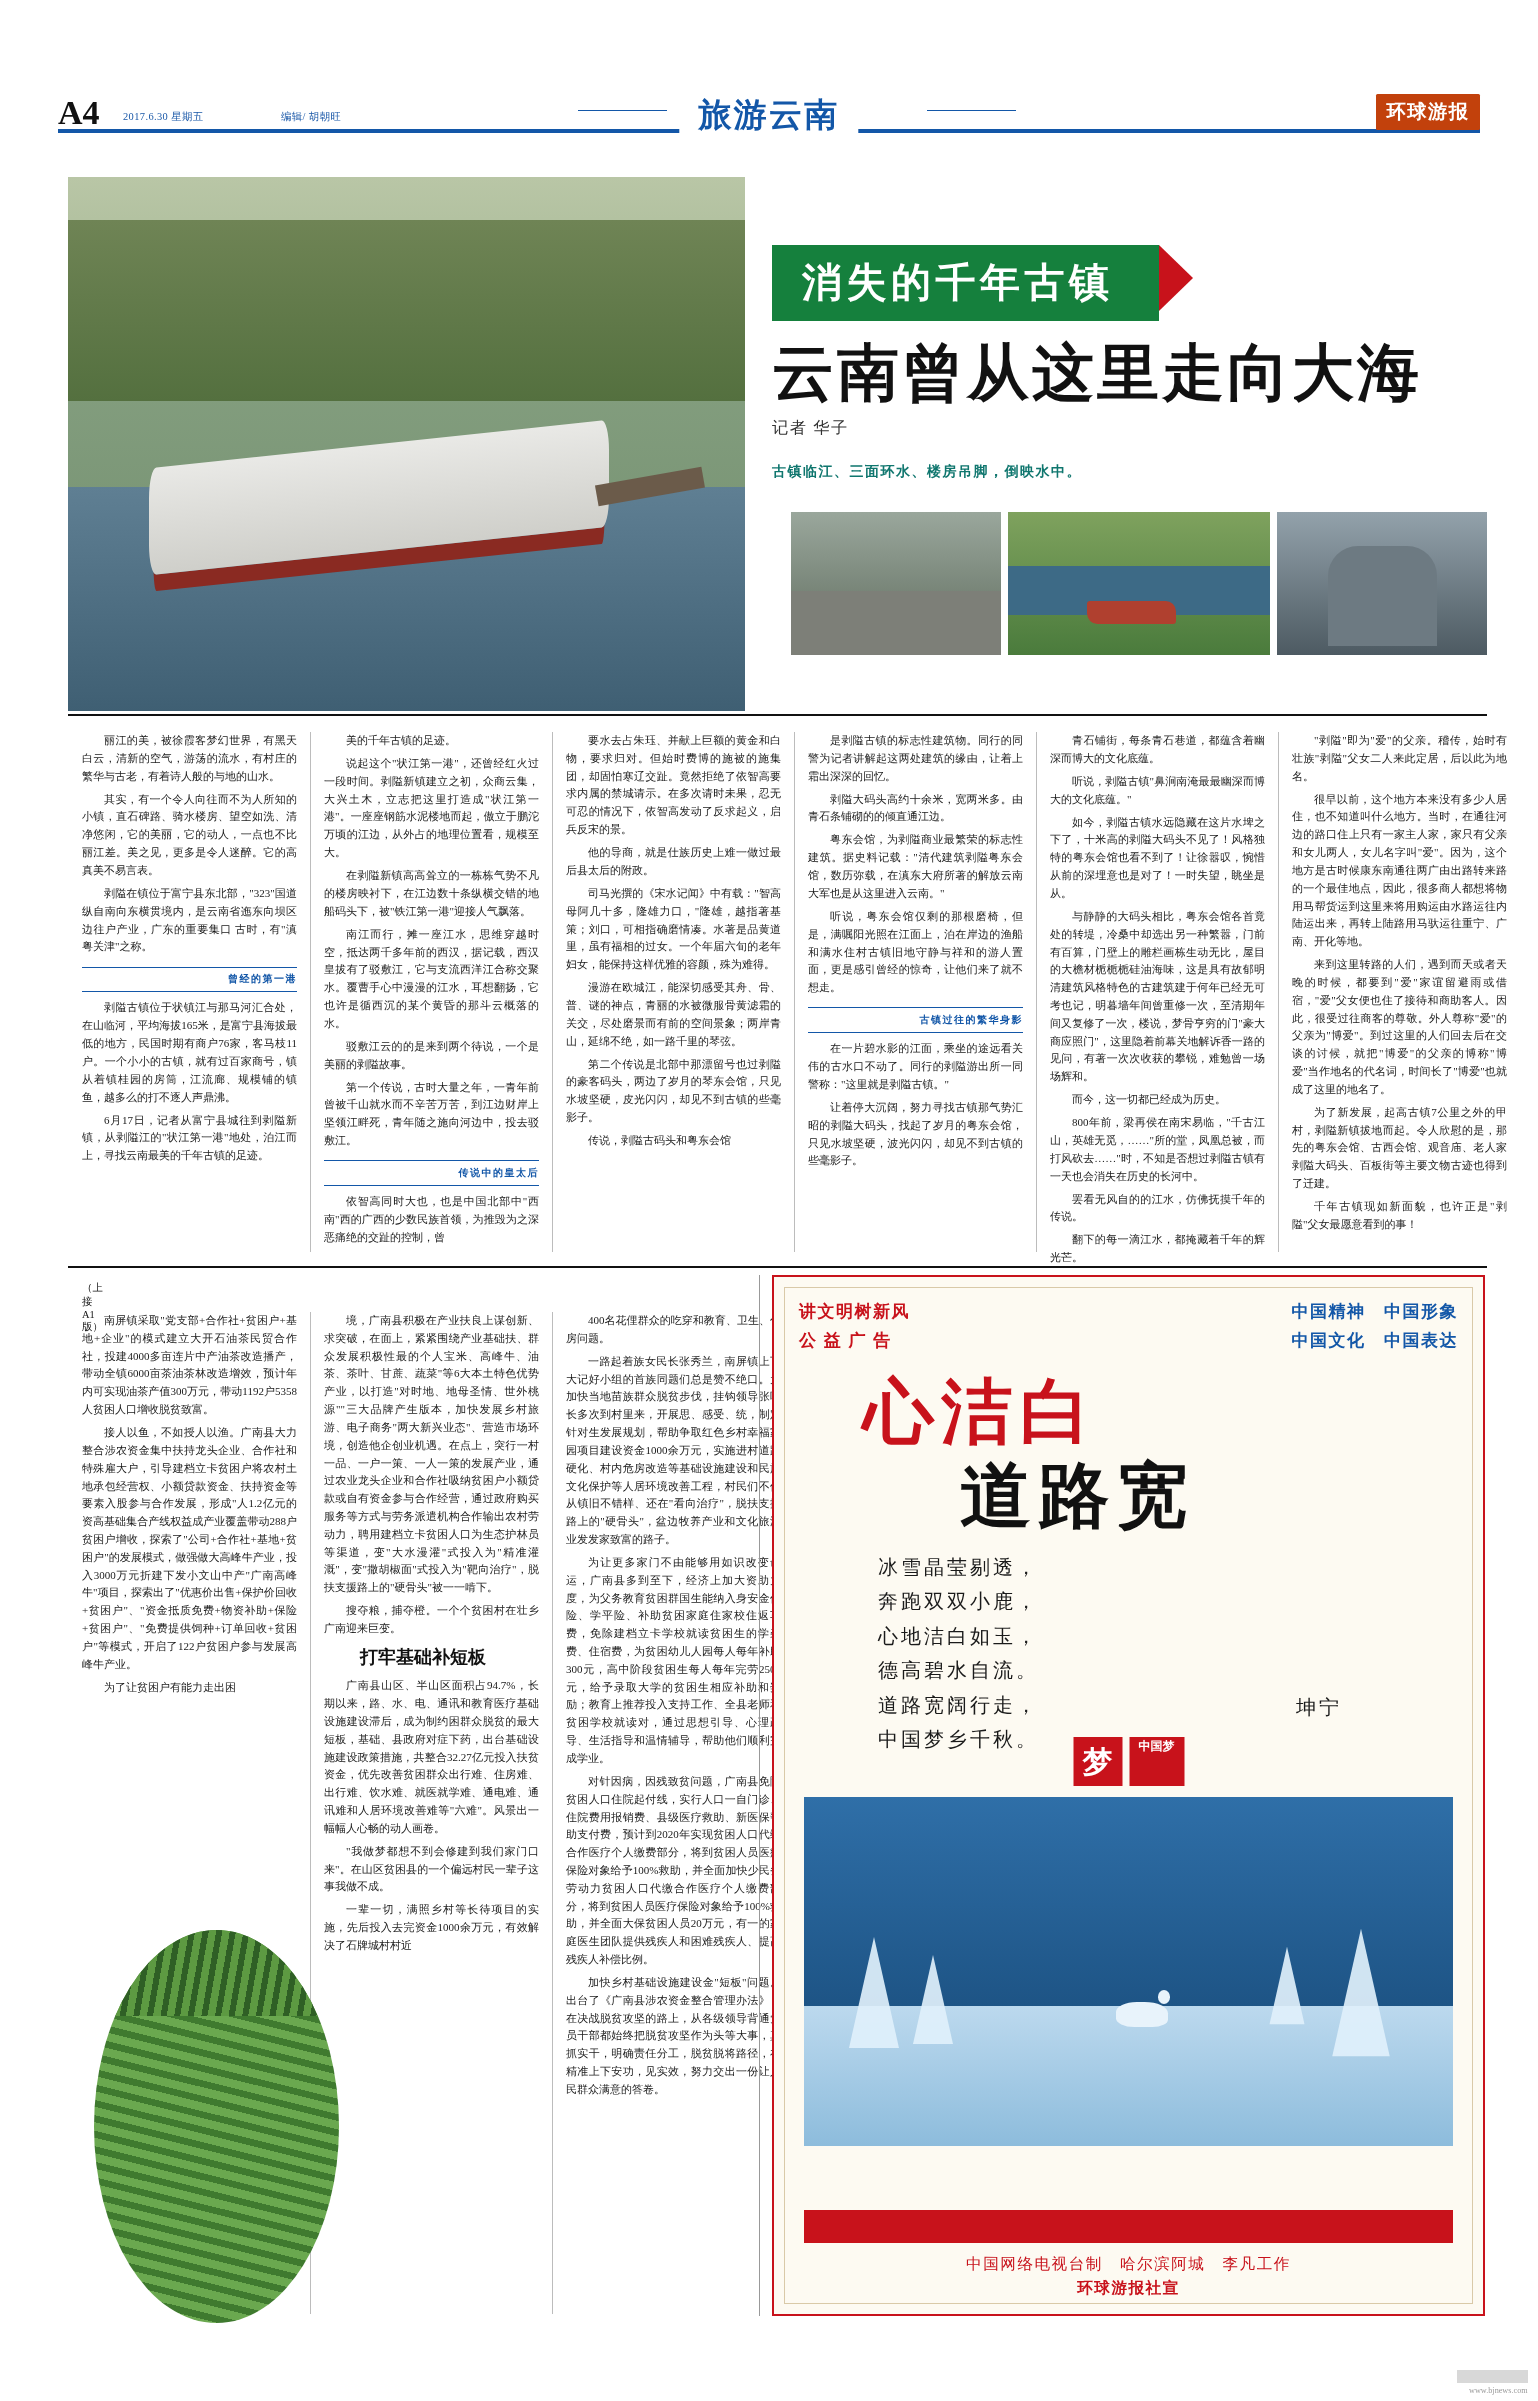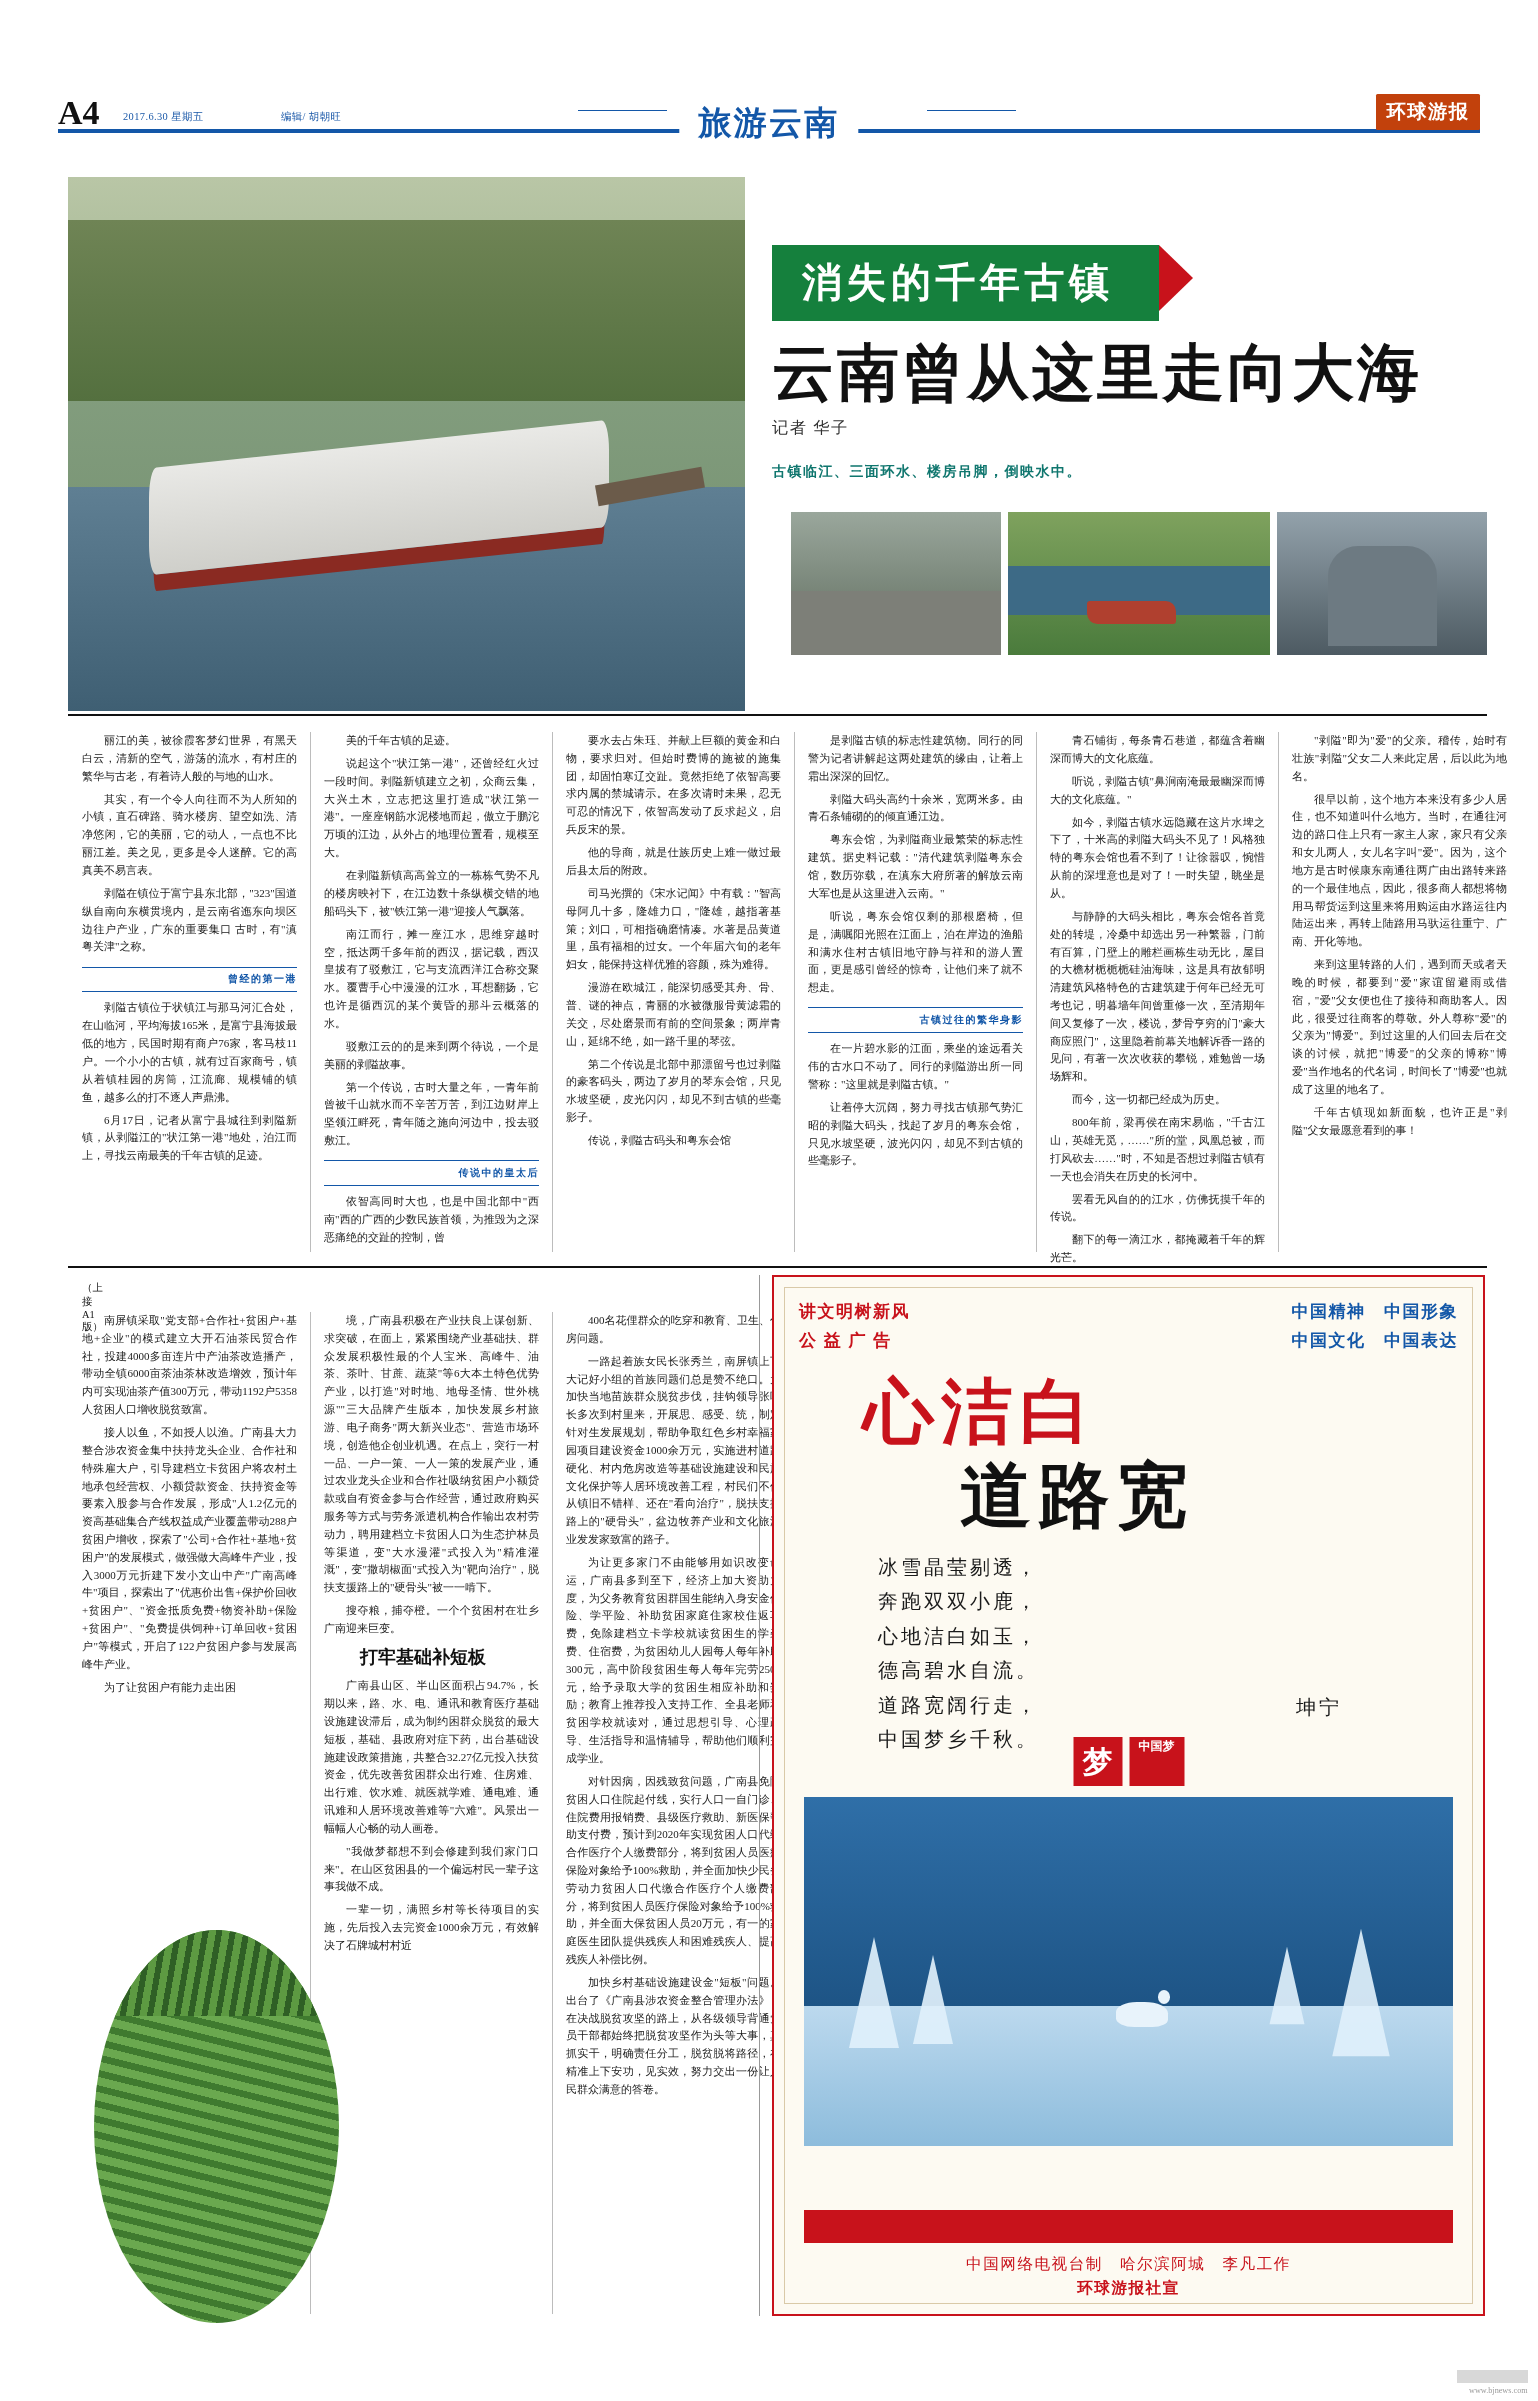--- a/index.html
+++ b/index.html
@@ -8,21 +8,21 @@
     width:1538px;height:2401px;background:#ffffff;position:relative;margin:0 auto;
     box-sizing:border-box;
   }
   
   .masthead{position:absolute;left:58px;top:89px;width:1422px;height:52px;}
   .folio{position:absolute;left:0;top:4.5px;font-size:34px;font-weight:bold;color:#111;font-family:"Liberation Serif",serif;}
   .folio-date{position:absolute;left:65px;top:21px;font-size:10.4px;color:#1a58a8;letter-spacing:0.4px;}
   .folio-editor{position:absolute;left:223px;top:21px;font-size:10.4px;color:#1a58a8;letter-spacing:0.4px;}
   .mast-rule{position:absolute;left:0;top:40px;width:1422px;height:3.7px;background:#1357a8;}
   .mast-title{
-    position:absolute;left:50%;transform:translateX(-50%);top:12px;
+    position:absolute;left:50%;transform:translateX(-50%);top:4px;
     background:#ffffff;padding:0 19.3px;font-size:33px;font-weight:bold;color:#1357a8;
     font-family:"Liberation Sans",sans-serif;letter-spacing:2.2px;
   }
   .mast-deco-l,.mast-deco-r{position:absolute;top:21px;height:0;border-top:1.5px solid #1357a8;width:89px;}
   .mast-deco-l{left:520px;}
   .mast-deco-r{left:869px;}
   .logo-box{
     position:absolute;right:0;top:4.5px;background:#c2410c;color:#fff;
     padding:4.5px 10.4px;font-size:19.3px;font-weight:bold;letter-spacing:1.5px;
     font-family:"Liberation Sans",sans-serif;border-radius:1.5px;
@@ -231,20 +231,21 @@
       <span class="subtitle u">那个叫"爱"的女人</span>
       <p>回头中，突然想起"剥隘"名字的传说。</p>
       <p>"剥隘"为壮语油音，"剥"(卜)意为"父亲"，"爱"为"女儿之乳名，</p>
     </div>
     <div class="col-rule" style="left:1278px;top:732px;height:520px;"></div>
 
     <div class="col" style="left:1292px;top:732px;width:215px;height:520px;">
       <p>"剥隘"即为"爱"的父亲。稽传，始时有壮族"剥隘"父女二人来此定居，后以此为地名。</p>
       <p>很早以前，这个地方本来没有多少人居住，也不知道叫什么地方。当时，在通往河边的路口住上只有一家主人家，家只有父亲和女儿两人，女儿名字叫"爱"。因为，这个地方是古时候康东南通往两广由出路转来路的一个最佳地点，因此，很多商人都想将物用马帮货运到这里来将用购运由水路运往内陆运出来，再转上陆路用马驮运往重宁、广南、开化等地。</p>
       <p>来到这里转路的人们，遇到而天或者天晚的时候，都要到"爱"家谊留避雨或借宿，"爱"父女便也住了接待和商助客人。因此，很受过往商客的尊敬。外人尊称"爱"的父亲为"博爱"。到过这里的人们回去后在交谈的讨候，就把"博爱"的父亲的博称"博爱"当作地名的代名词，时间长了"博爱"也就成了这里的地名了。</p>
+      <p>为了新发展，起高古镇7公里之外的甲村，剥隘新镇拔地而起。令人欣慰的是，那先的粤东会馆、古西会馆、观音庙、老人家 剥隘大码头、百板街等主要文物古迹也得到了迁建。</p>
       <p>千年古镇现如新面貌，也许正是"剥隘"父女最愿意看到的事！</p>
     </div>
   </div>
 
   <div class="hr-thick" style="left:68px;top:1266px;width:1419px;height:2.2px;"></div>
 
   <div class="cols">
     <div class="cont-note" style="position:absolute;left:82px;top:1281px;">（上接A1版）</div>
 
     <div class="col" style="left:82px;top:1312px;width:215px;height:609px;">

